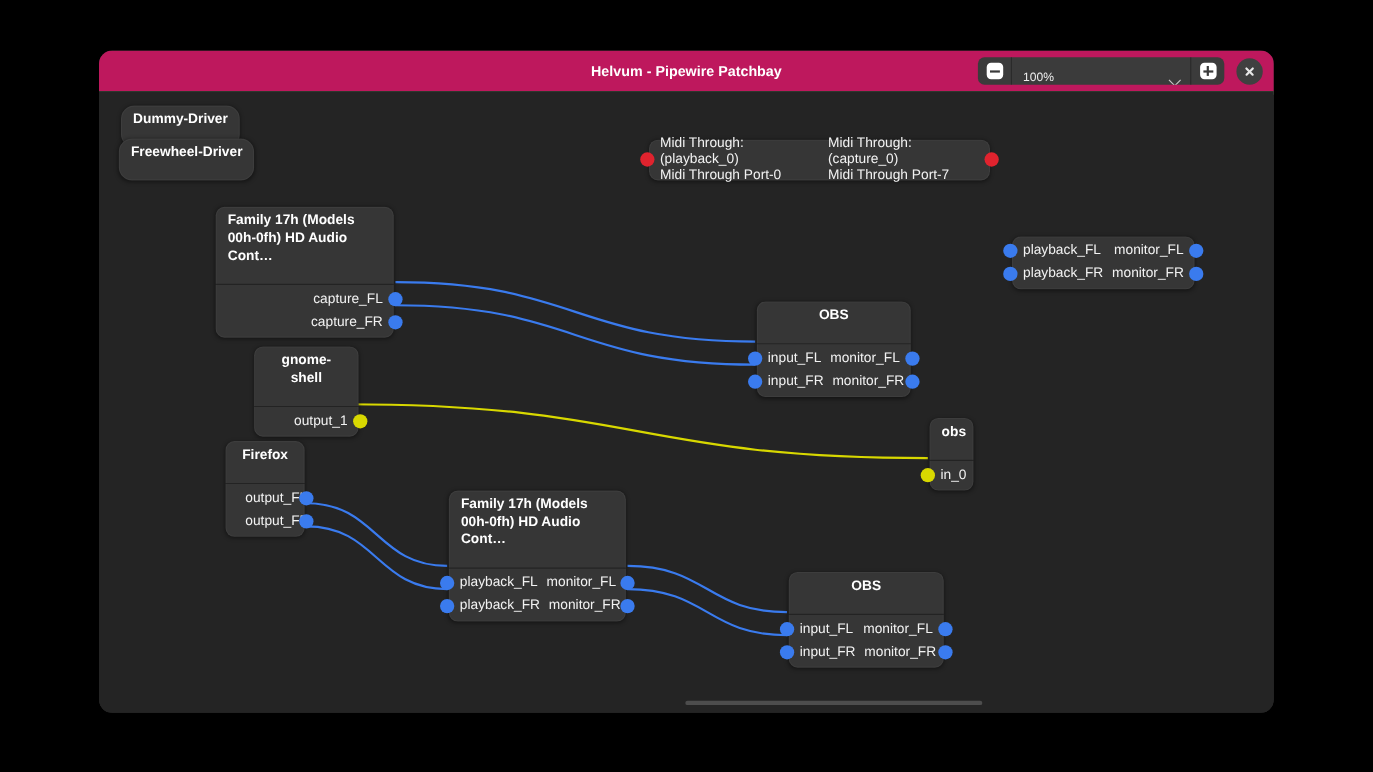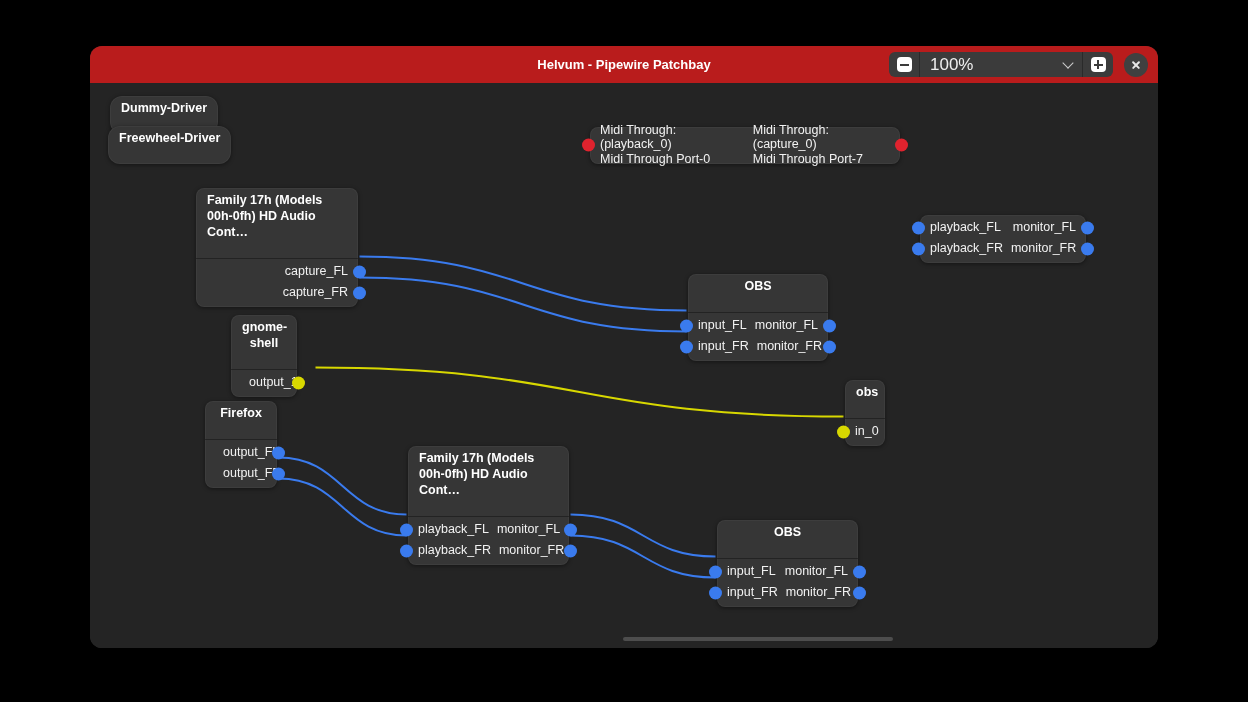--- a/index.html
+++ b/index.html
@@ -3,32 +3,32 @@
 <meta charset="utf-8">
 <style>
   html,body{margin:0;padding:0;background:#000;width:1248px;height:702px;overflow:hidden;
     font-family:"Liberation Sans","DejaVu Sans",sans-serif;}
   .stage{position:relative;width:1248px;height:702px;background:#000;}
 
   
   .window{position:absolute;left:90px;top:46px;width:1068px;height:602px;
     background:#242424;border-radius:12px;overflow:hidden;
     box-shadow:0 8px 30px rgba(0,0,0,.8), inset 0 0 0 1px rgba(255,255,255,.05);}
-  .titlebar{position:absolute;left:0;top:0;right:0;height:37px;background:#b91c1c;
+  .titlebar{position:absolute;left:0;top:0;right:0;height:37px;background:#be185d;
     border-bottom:3px solid #15803d;}
   .win-title{position:absolute;left:0;right:0;top:0;line-height:37px;text-align:center;
     color:#fff;font-weight:bold;font-size:13px;pointer-events:none;}
   .tb-right{position:absolute;right:10px;top:6px;display:flex;align-items:center;gap:11px;}
   .zoom-group{display:flex;align-items:stretch;height:25px;background:#3b3b3b;
     border-radius:6px;overflow:hidden;}
   .zg-btn{display:flex;align-items:center;justify-content:center;width:30px;border:none;
     background:transparent;cursor:pointer;padding:0;}
   .zg-sep{width:1px;background:#2a2a2a;}
-  .zoom-select{display:flex;align-items:center;justify-content:space-between;width:142px;
-    padding:0 10px;color:#eee;font-size:17px;cursor:pointer;}
+  .zoom-select{display:flex;align-items:flex-end;justify-content:space-between;width:142px;
+    padding:0 10px;color:#eee;font-size:11px;cursor:pointer;}
   .sqico{position:relative;width:15px;height:15px;background:#fff;border-radius:4px;display:inline-block;}
   .sqico.minus::after{content:"";position:absolute;left:3px;right:3px;top:6.5px;height:2px;background:#3b3b3b;}
   .sqico.plus::after{content:"";position:absolute;left:3px;right:3px;top:6.5px;height:2px;background:#3b3b3b;}
   .sqico.plus::before{content:"";position:absolute;top:3px;bottom:3px;left:6.5px;width:2px;background:#3b3b3b;}
   .chev{width:7px;height:7px;border-right:1.6px solid #ccc;border-bottom:1.6px solid #ccc;
     transform:rotate(45deg);margin-top:-4px;}
   .close-btn{width:24px;height:24px;border-radius:50%;background:#404040;border:none;
     position:relative;cursor:pointer;padding:0;}
   .close-btn .xicon::before,.close-btn .xicon::after{content:"";position:absolute;left:50%;top:50%;
     width:10px;height:1.8px;background:#e8e8e8;border-radius:1px;}
@@ -155,21 +155,21 @@
               <span class="spacer"></span>
               <div class="port out"><span class="port-label">monitor_FL</span><span class="dot out" style="background: rgb(58, 123, 238);"></span></div>
             </div>
             <div class="port-row">
               <div class="port in"><span class="port-label">input_FR</span><span class="dot in" style="background: rgb(58, 123, 238);"></span></div>
               <span class="spacer"></span>
               <div class="port out"><span class="port-label">monitor_FR</span><span class="dot out" style="background: rgb(58, 123, 238);"></span></div>
             </div>
           </div>
         </div>
-        <div class="node has-ports" style="left: 141px; top: 232px; width: 66px;">
+        <div class="node has-ports" style="left: 141px; top: 232px; width: 95px;">
           <div class="node-title">gnome-shell</div>
           <div class="node-body">
             <div class="port-row">
               <span class="spacer"></span>
               <div class="port out"><span class="port-label">output_1</span><span class="dot out" style="background: rgb(216, 216, 0);"></span></div>
             </div>
           </div>
         </div>
         <div class="node has-ports" style="left: 755px; top: 297px; width: 40px;">
           <div class="node-title">obs</div>

